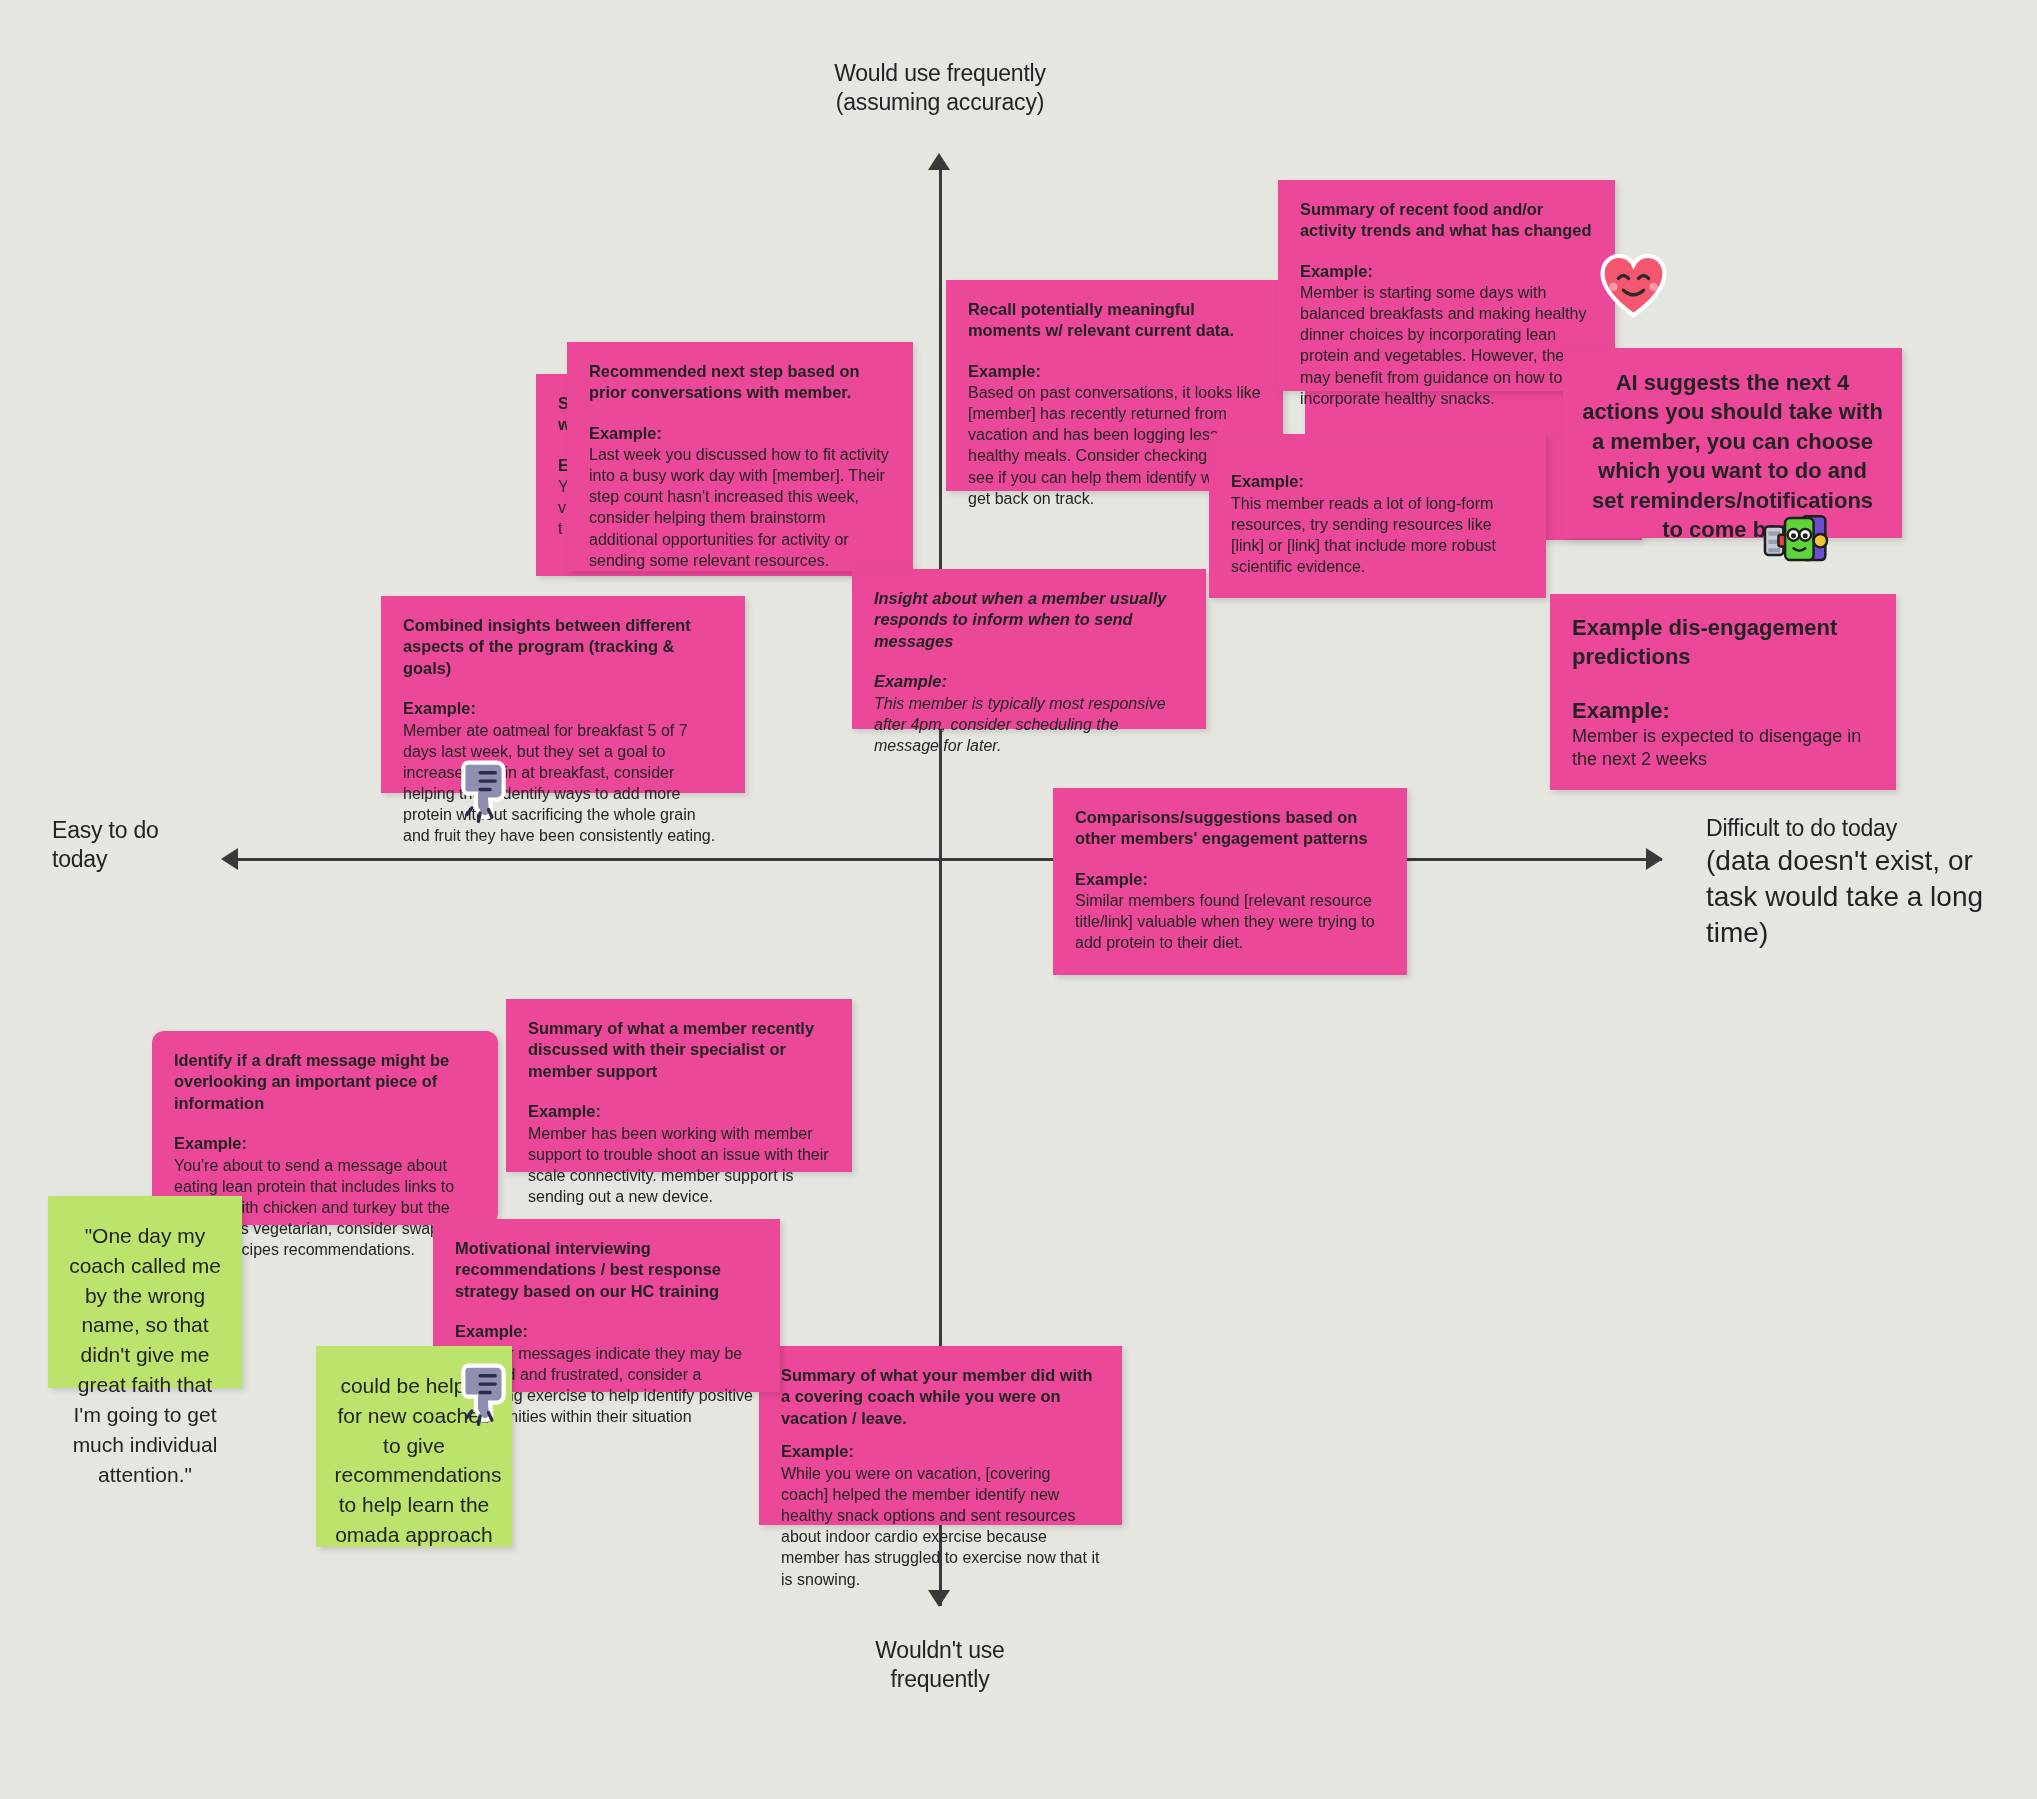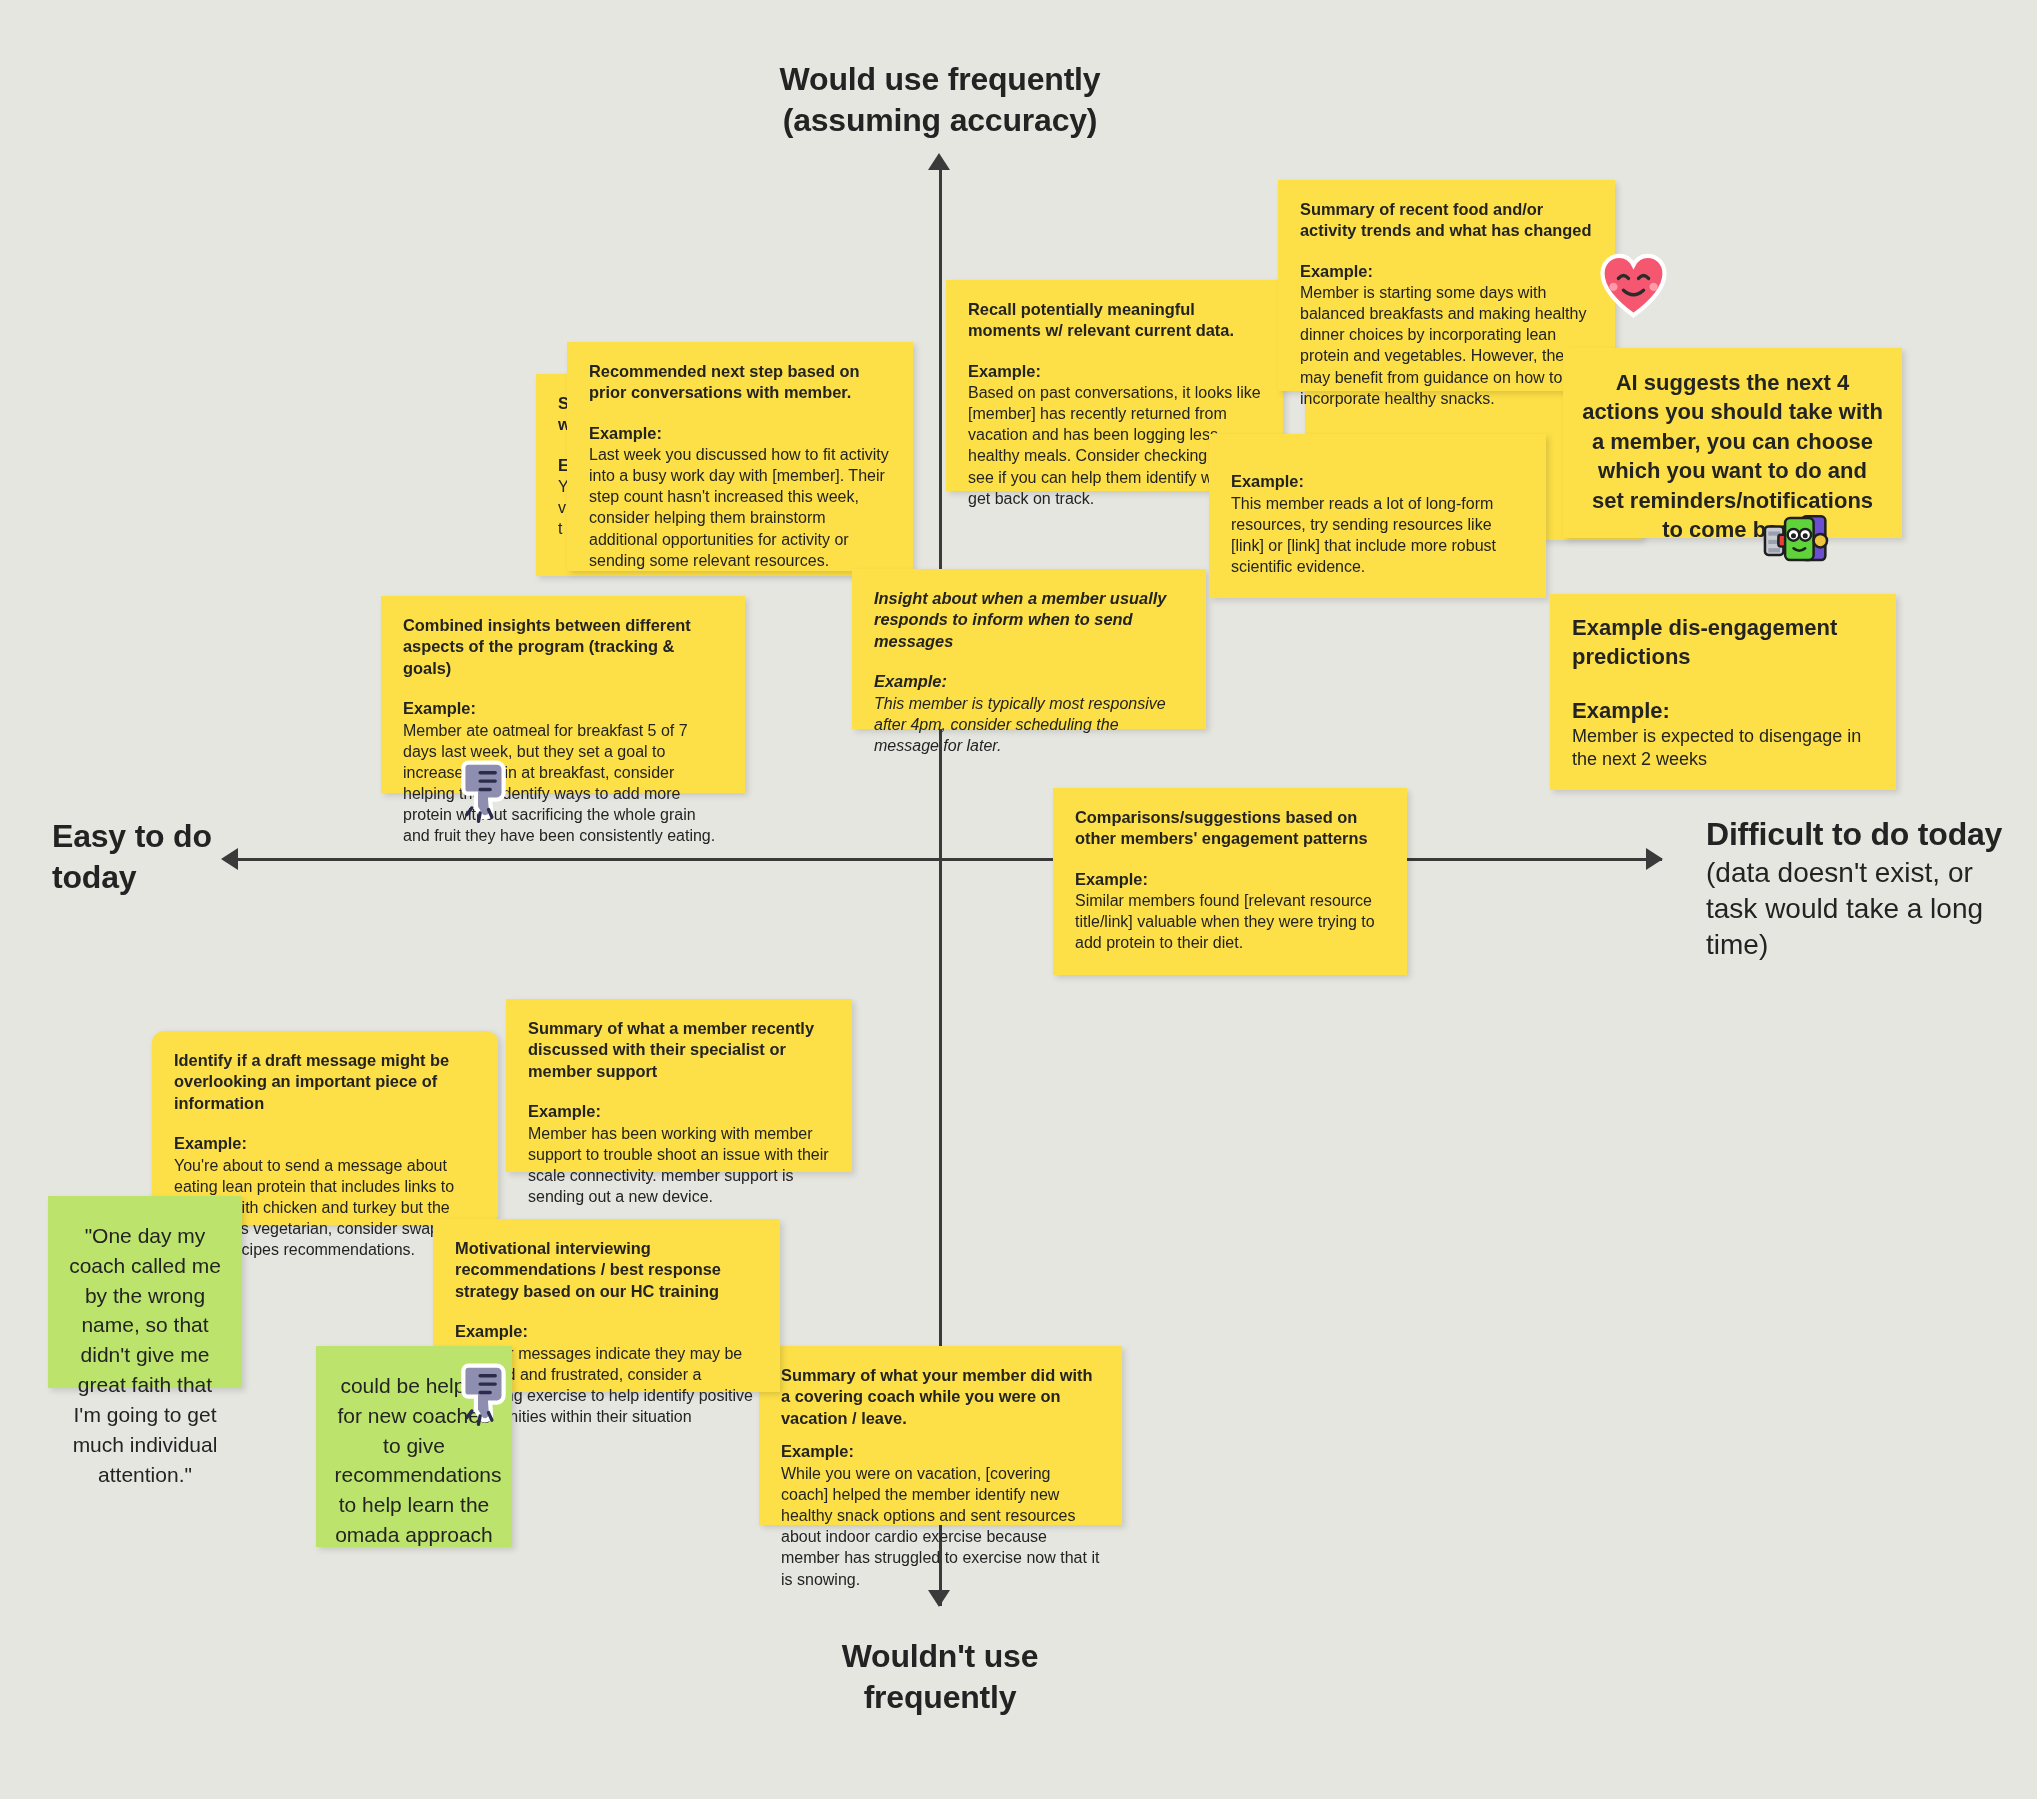--- a/index.html
+++ b/index.html
@@ -39,32 +39,32 @@
     border-right:17px solid #3a3a3a;
   }
   .arrow-right{
     left:1646px;top:848px;
     border-top:11.8px solid transparent;border-bottom:11.8px solid transparent;
     border-left:17px solid #3a3a3a;
   }
 
   
   .axis-label{position:absolute;line-height:1.28;}
-  .axis-label .strong{font-weight:bold;font-size:32px;letter-spacing:-0.2px;}
+  .axis-label .strong{font-weight:normal;font-size:23px;letter-spacing:-0.2px;}
   .axis-label .sub{font-size:28px;font-weight:normal;}
   #lbl-top{left:590px;top:59px;width:700px;text-align:center;}
   #lbl-bottom{left:590px;top:1636px;width:700px;text-align:center;}
   #lbl-left{left:52px;top:816px;width:278px;text-align:left;}
   #lbl-right{left:1706px;top:814px;width:320px;text-align:left;}
   #lbl-right .sub{display:block;}
 
   
   .note{
     position:absolute;
-    background:#fde047;
+    background:#ec4899;
     box-shadow:2.5px 2.5px 5.9px rgba(0,0,0,.13);
     box-sizing:border-box;
     padding:18.6px 22px;
     line-height:1.32;
   }
   .note .title{font-weight:bold;font-size:16.4px;display:block;}
   .note .exlabel{font-weight:bold;font-size:16.4px;display:block;margin-top:18.6px;}
   .note .body{font-size:16px;display:block;}
   .note.green{background:#bce36b;}
   .note.centered{text-align:center;}

